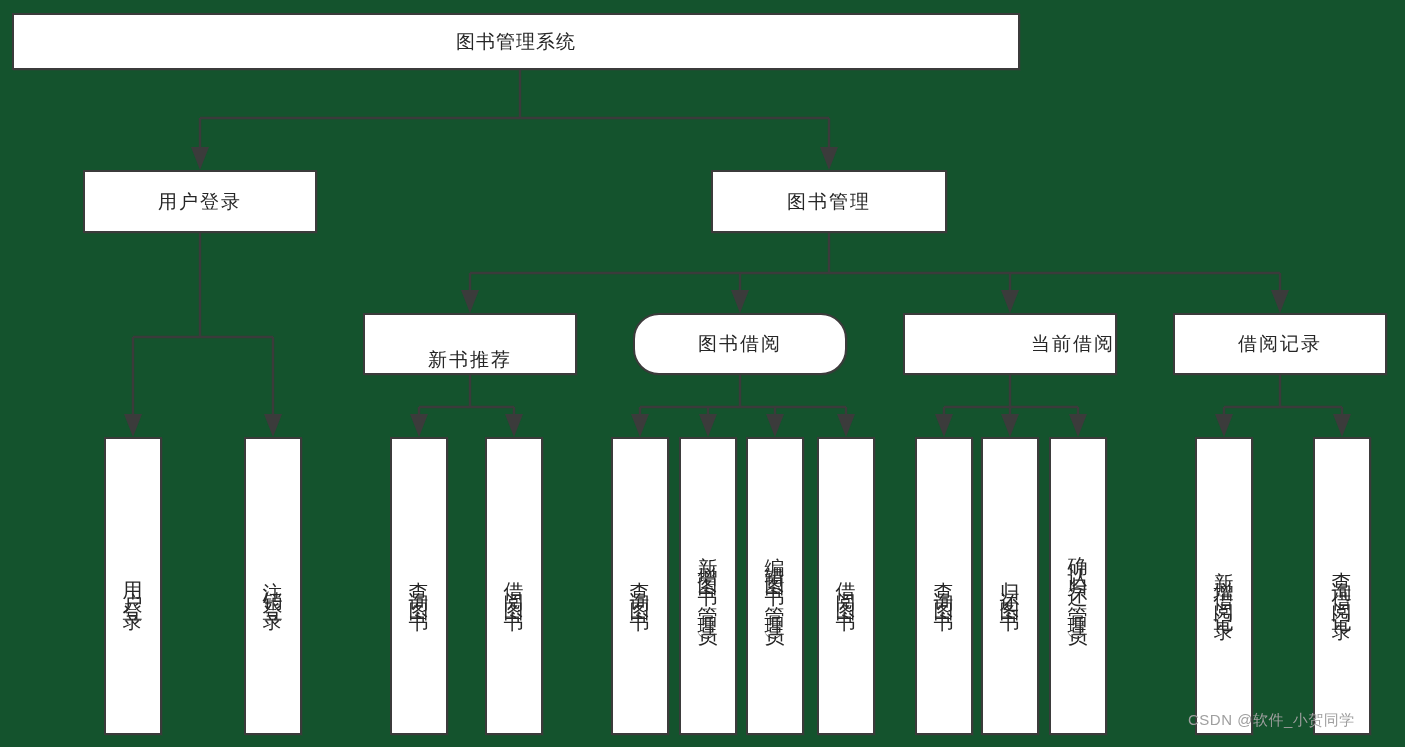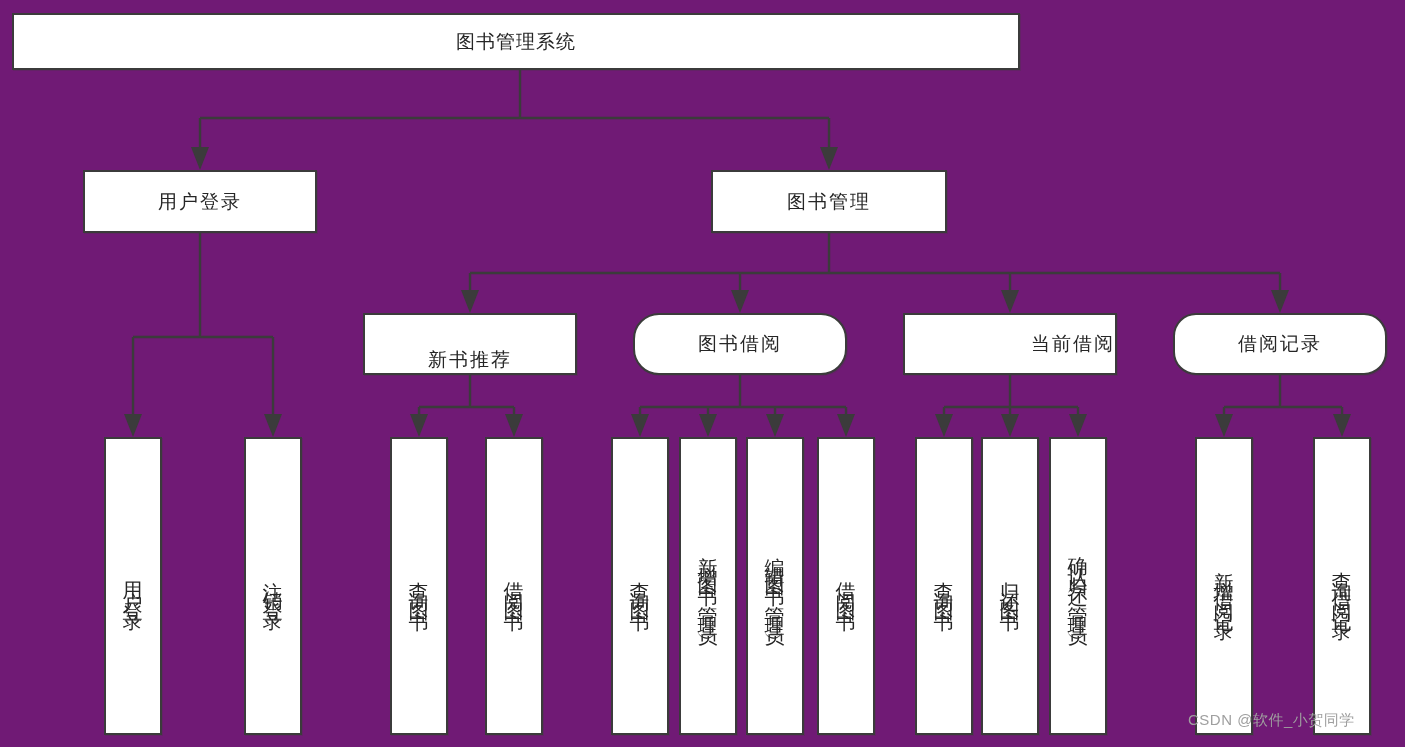--- a/index.html
+++ b/index.html
@@ -5,21 +5,21 @@
   html, body {
     margin: 0;
     padding: 0;
     background: #ffffff;
     font-family: "Liberation Sans", "DejaVu Sans", sans-serif;
   }
   #canvas {
     position: relative;
     width: 1405px;
     height: 747px;
-    background: #701a75;
+    background: #14532d;
     overflow: hidden;
   }
   #connectors {
     position: absolute;
     left: 0; top: 0;
     width: 1405px;
     height: 747px;
   }
   .node {
     position: absolute;
@@ -125,21 +125,21 @@
 
   <div class="node midbox" style="left:363px;align-items:flex-end;">
     <span>新书推荐</span>
   </div>
   <div class="node midbox" style="left:633px;border-radius:26px;">
     <span>图书借阅</span>
   </div>
   <div class="node midbox" style="left:903px;justify-content:flex-end;">
     <span>当前借阅</span>
   </div>
-  <div class="node midbox" style="left:1173px;border-radius:23px;">
+  <div class="node midbox" style="left:1173px;">
     <span>借阅记录</span>
   </div>
 
   <div class="node leaf" style="left:104px;">
     <span class="vtext">用户登录</span>
   </div>
   <div class="node leaf" style="left:244px;">
     <span class="vtext">注销登录</span>
   </div>
 

